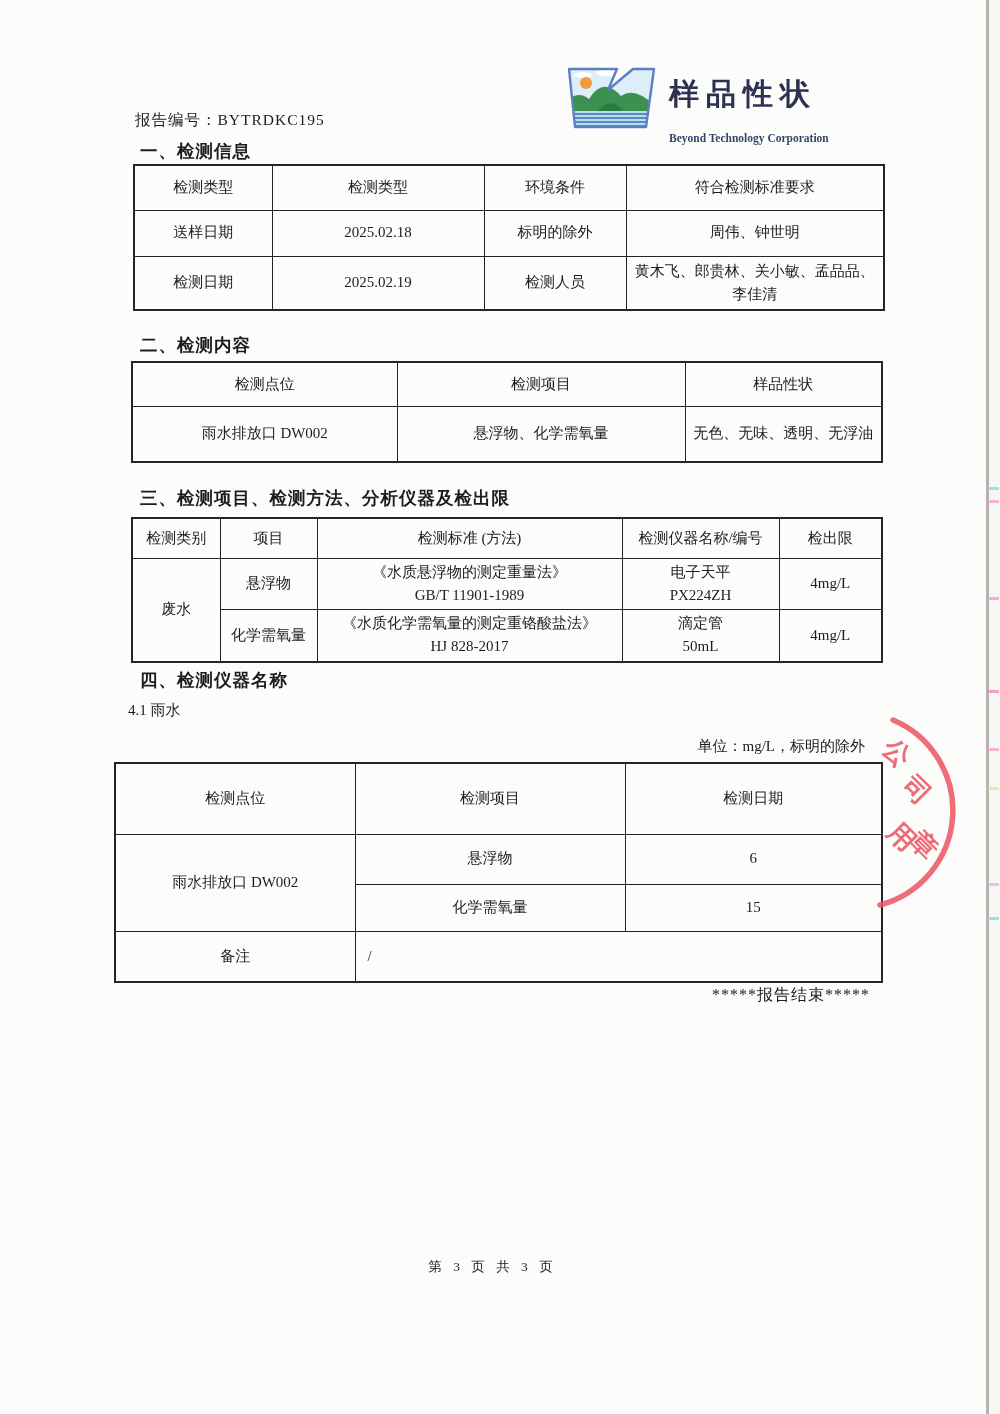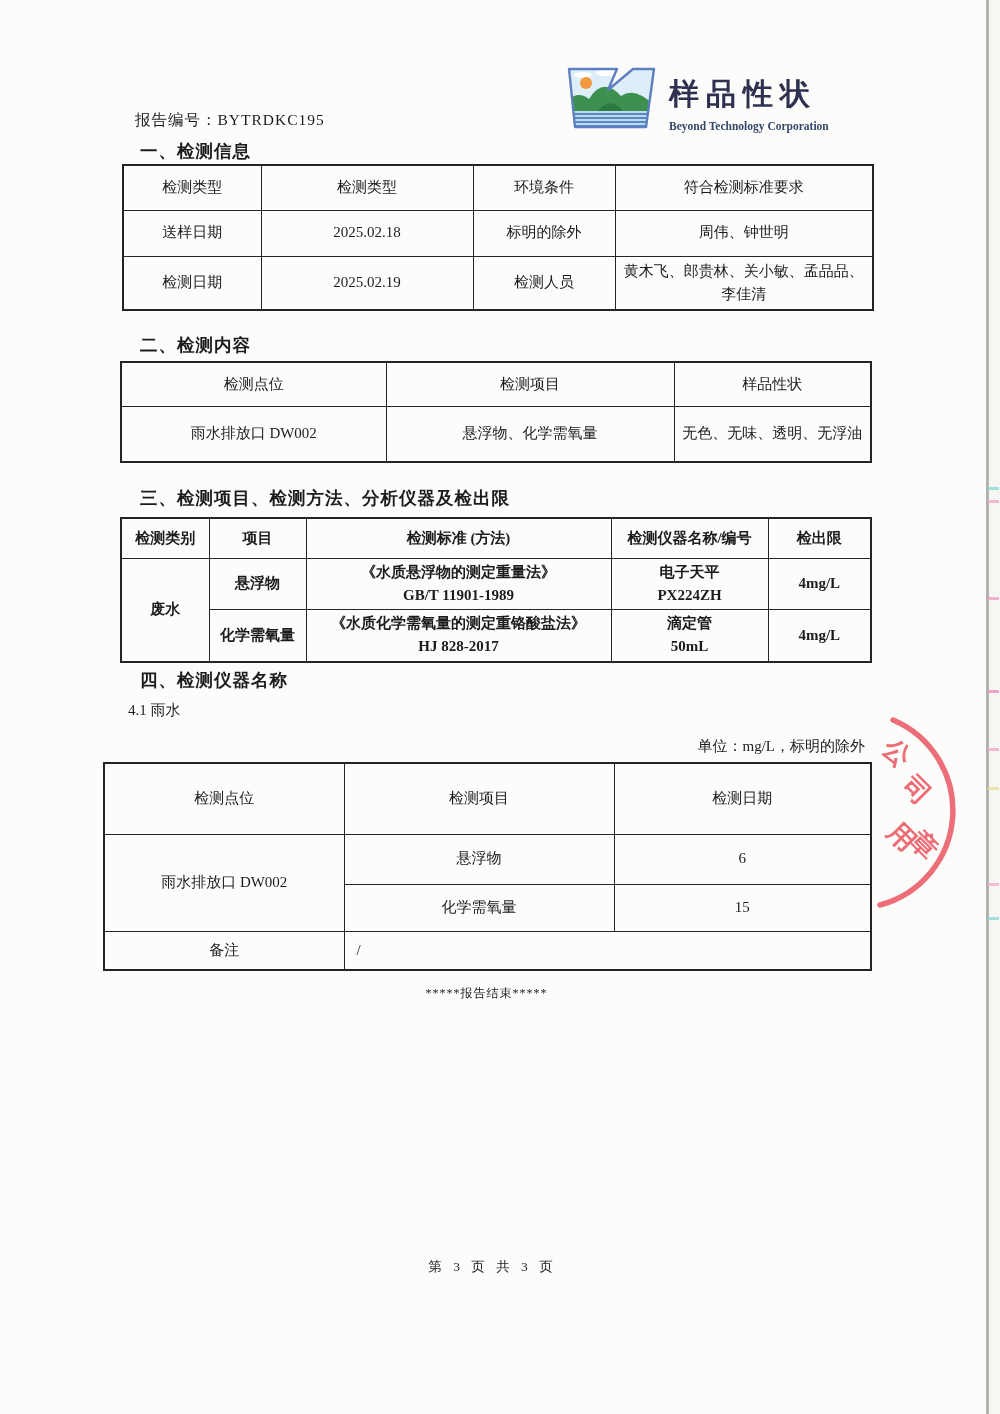--- a/index.html
+++ b/index.html
@@ -12,32 +12,32 @@
   
   .right-strip { position:absolute; left:989px; top:0; width:11px; height:1414px; background:#f6f6f2; }
   .edge-line { position:absolute; left:986px; top:0; width:3px; height:1414px; background:#b3b3af; }
   .scan-mark { position:absolute; left:988px; width:11px; height:3px; opacity:.8; }
 
   .report-no { position:absolute; left:135px; top:110px; font-size:15.5px; letter-spacing:1px; }
 
   .logo { position:absolute; left:563px; top:66px; display:flex; align-items:flex-start; }
   .logo-texts { margin-left:10px; padding-top:8px; }
   .logo-cn { font-size:30px; font-weight:bold; letter-spacing:7px; color:#2e3050; font-family:"Liberation Sans","DejaVu Sans",sans-serif; }
-  .logo-en { margin-top:5px; font-size:11.5px; font-weight:bold; color:#36476b; }
+  .logo-en { margin-top:17px; font-size:11.5px; font-weight:bold; color:#36476b; }
 
   .sec-title { position:absolute; left:140px; font-size:17.5px; font-weight:bold; letter-spacing:1px; }
   .sub-title { position:absolute; left:128px; font-size:15px; }
   .unit-note { position:absolute; right:135px; font-size:15px; }
 
   table.doc-table { position:absolute; border-collapse:collapse; table-layout:fixed; background:transparent; }
   table.doc-table td { border:1.6px solid #242424; text-align:center; vertical-align:middle; font-size:15px; line-height:1.55; padding:2px 5px; overflow:hidden; }
-  table.doc-table { border:2px solid #242424; }
+  table.doc-table { border:2px solid #242424;margin-left:11px; }
   .cell-left { text-align:left !important; padding-left:12px !important; }
 
-  .end-marker { position:absolute; left:103px; width:767px; top:985px; text-align:center; font-size:12px; letter-spacing:1px; }
+  .end-marker { position:absolute; left:103px; width:767px; top:985px; text-align:right; font-size:16px; letter-spacing:1px; }
   .page-num { position:absolute; left:0; width:985px; top:1258px; text-align:center; font-size:13.5px; letter-spacing:4px; }
 
   .stamp { position:absolute; left:840px; top:690px; width:148px; height:245px; overflow:hidden; pointer-events:none; }
 </style>
 </head>
 <body>
 
 <div class="page">
 
   <div class="right-strip"></div>
@@ -125,21 +125,21 @@
     </tr>
     <tr style="height:56px">
       <td>雨水排放口 DW002</td>
       <td>悬浮物、化学需氧量</td>
       <td>无色、无味、透明、无浮油</td>
     </tr>
   </tbody>
     </table>
 
   <div class="sec-title" style="top:486px">三、检测项目、检测方法、分析仪器及检出限</div>
-  <table class="doc-table" style="left:120px; top:517px; width:750px;font-weight:bold;">
+  <table class="doc-table" style="left:120px; top:517px; width:750px;">
     <colgroup>
         <col style="width:88px">
         <col style="width:97px">
         <col style="width:305px">
         <col style="width:157px">
         <col style="width:103px">
       </colgroup>
     <tbody>
         <tr style="height:40px">
       <td>检测类别</td>
@@ -194,21 +194,21 @@
     </tr>
     <tr style="height:50px">
       <td rowspan="2">雨水排放口 DW002</td>
       <td>悬浮物</td>
       <td>6</td>
     </tr>
     <tr style="height:47px">
       <td>化学需氧量</td>
       <td>15</td>
     </tr>
-    <tr style="height:39px">
+    <tr style="height:51px">
       <td>备注</td>
       <td colspan="2" class="cell-left">/</td>
     </tr>
   </tbody>
     </table>
 
   <div class="end-marker">*****报告结束*****</div>
   <div class="page-num">第 3 页 共 3 页</div>
 
   <div class="stamp">

